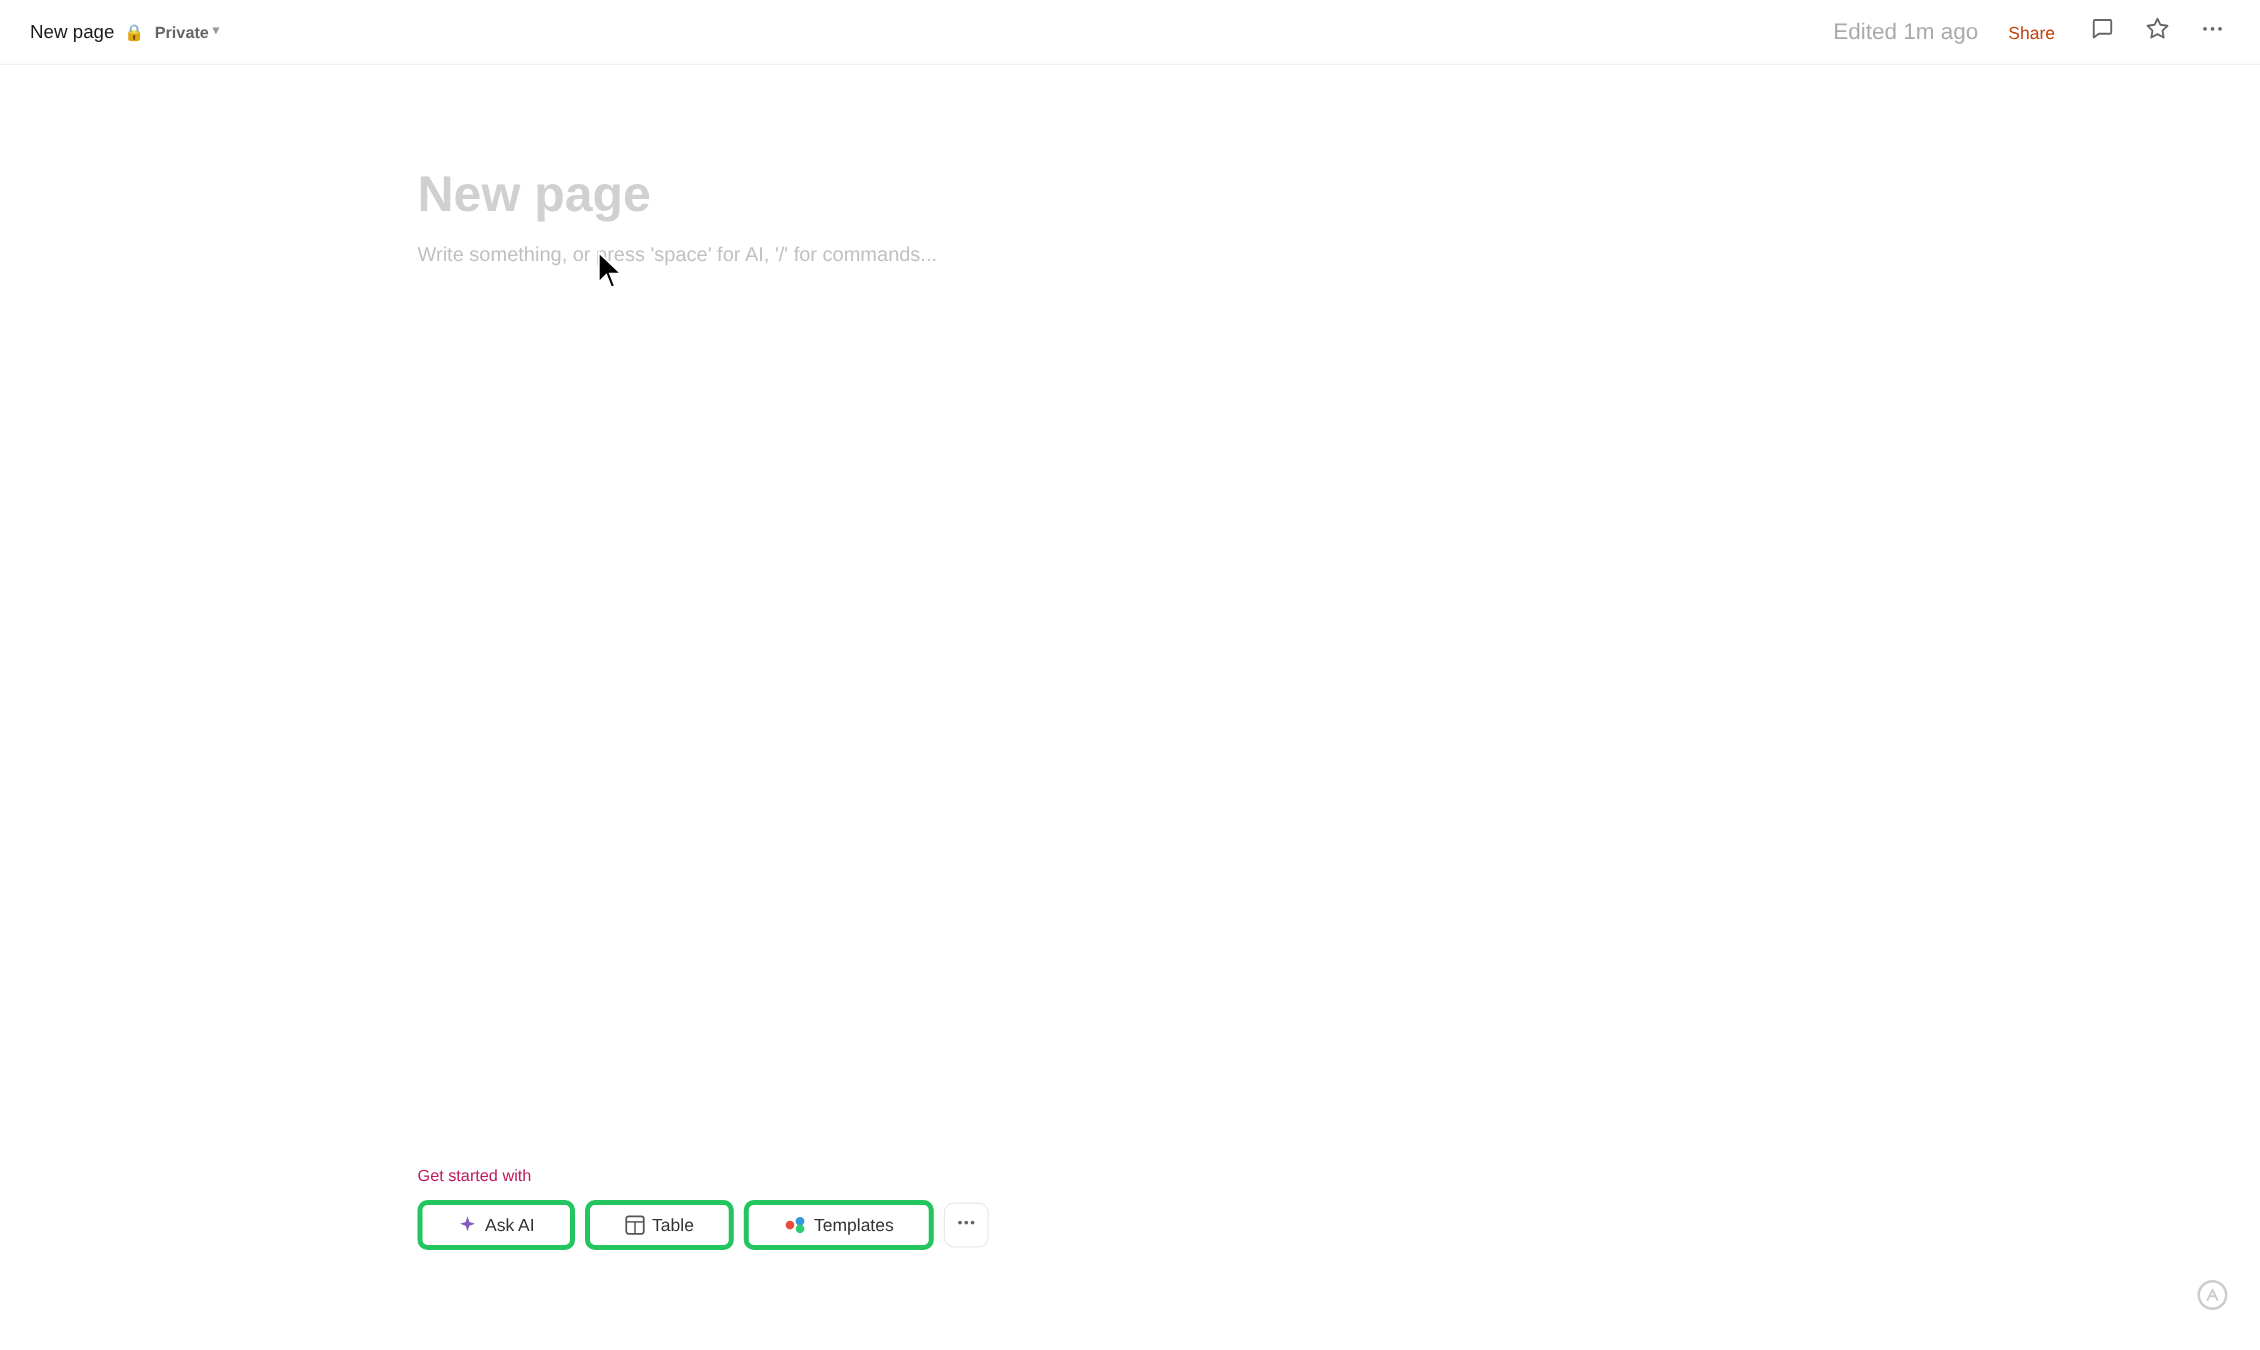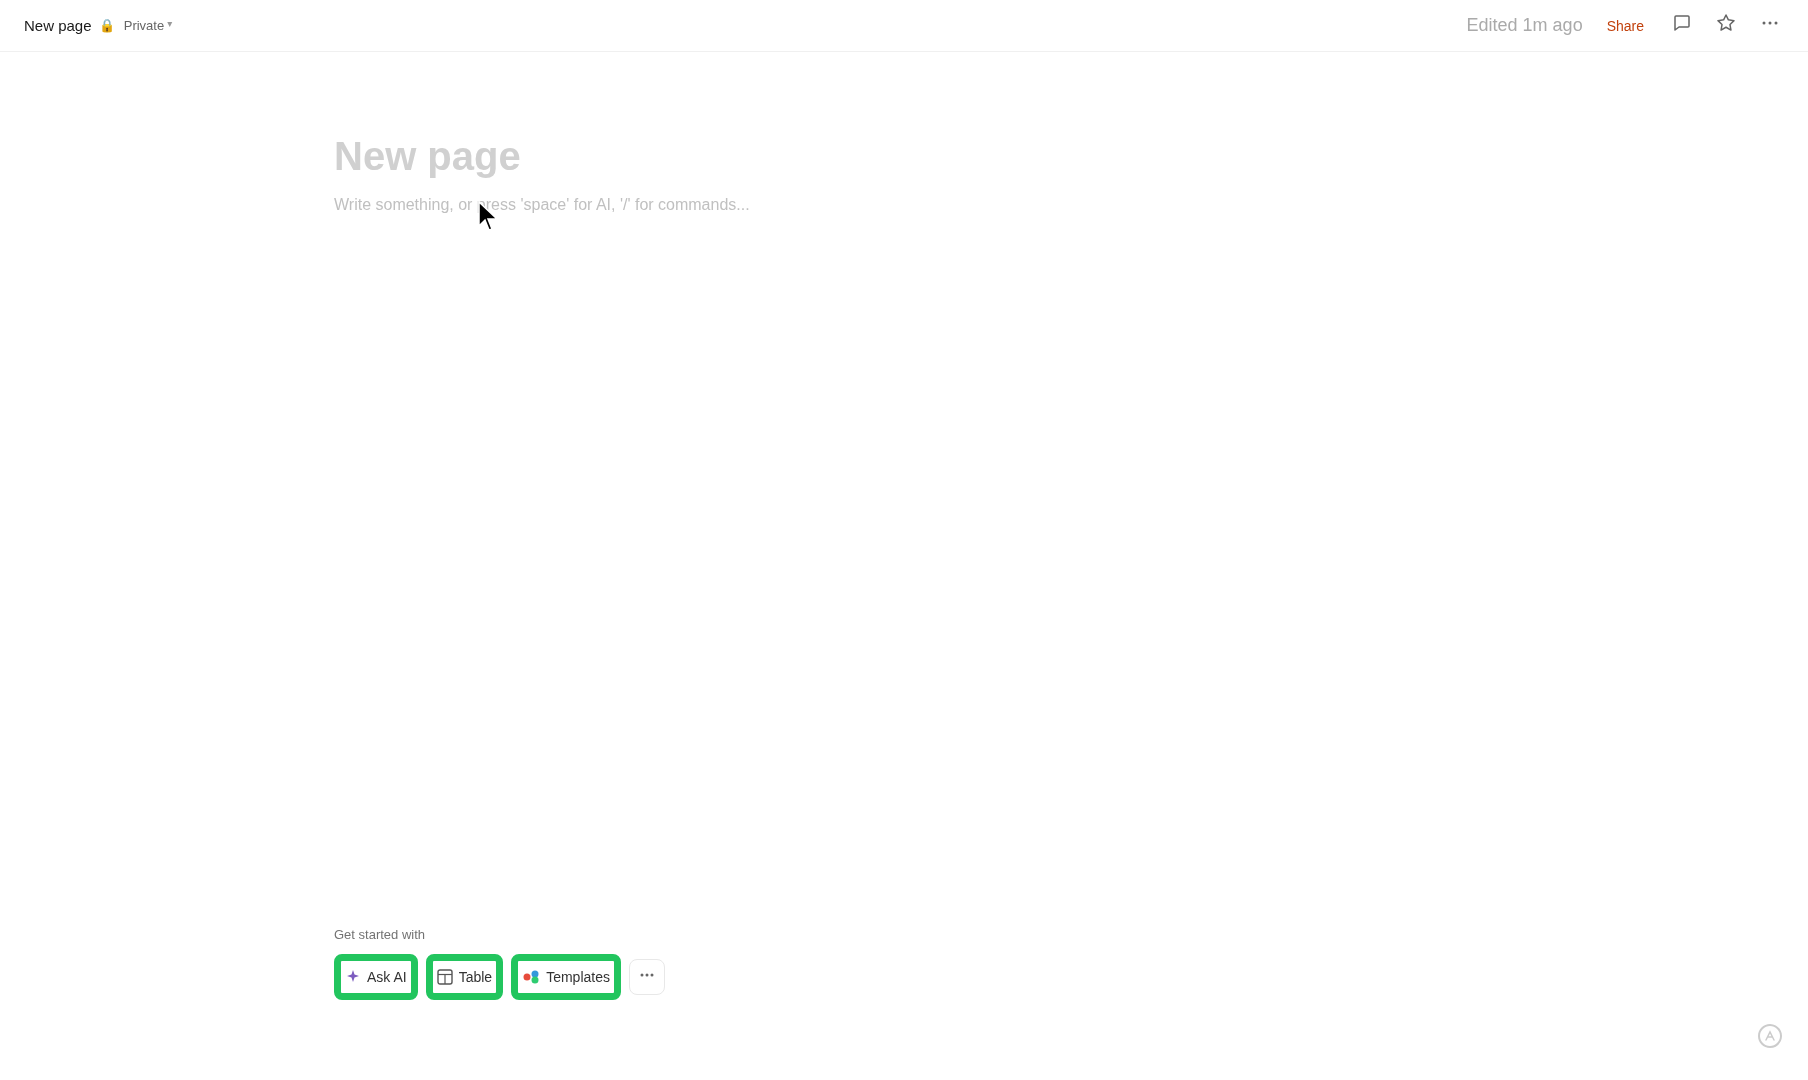--- a/index.html
+++ b/index.html
@@ -45,20 +45,21 @@
       font-size: 13px;
     }
 
     .private-badge {
       display: flex;
       align-items: flex-start;
       gap: 3px;
       font-size: 13px;
       color: #666;
       cursor: pointer;
+      font-weight: bold;
     }
 
     .chevron-down {
       font-size: 10px;
       color: #999;
     }
 
     .header-right {
       display: flex;
       align-items: center;
@@ -121,36 +122,36 @@
       position: absolute;
       bottom: 80px;
       left: 334px;
       display: flex;
       flex-direction: column;
       gap: 12px;
     }
 
     .get-started-label {
       font-size: 13px;
-      color: #737373;
+      color: #be185d;
       font-weight: 400;
     }
 
     .toolbar-buttons {
       display: flex;
       align-items: center;
       gap: 8px;
     }
 
     .toolbar-btn {
       display: flex;
       align-items: center;
       gap: 6px;
-      padding: 8px 4px;
-      border: 7px solid #22c55e;
+      padding: 8px 28px;
+      border: 4px solid #22c55e;
       border-radius: 8px;
       background: #fff;
       cursor: pointer;
       font-size: 14px;
       font-weight: 500;
       color: #333;
       transition: background 0.15s;
       justify-content: space-between;
     }
 

